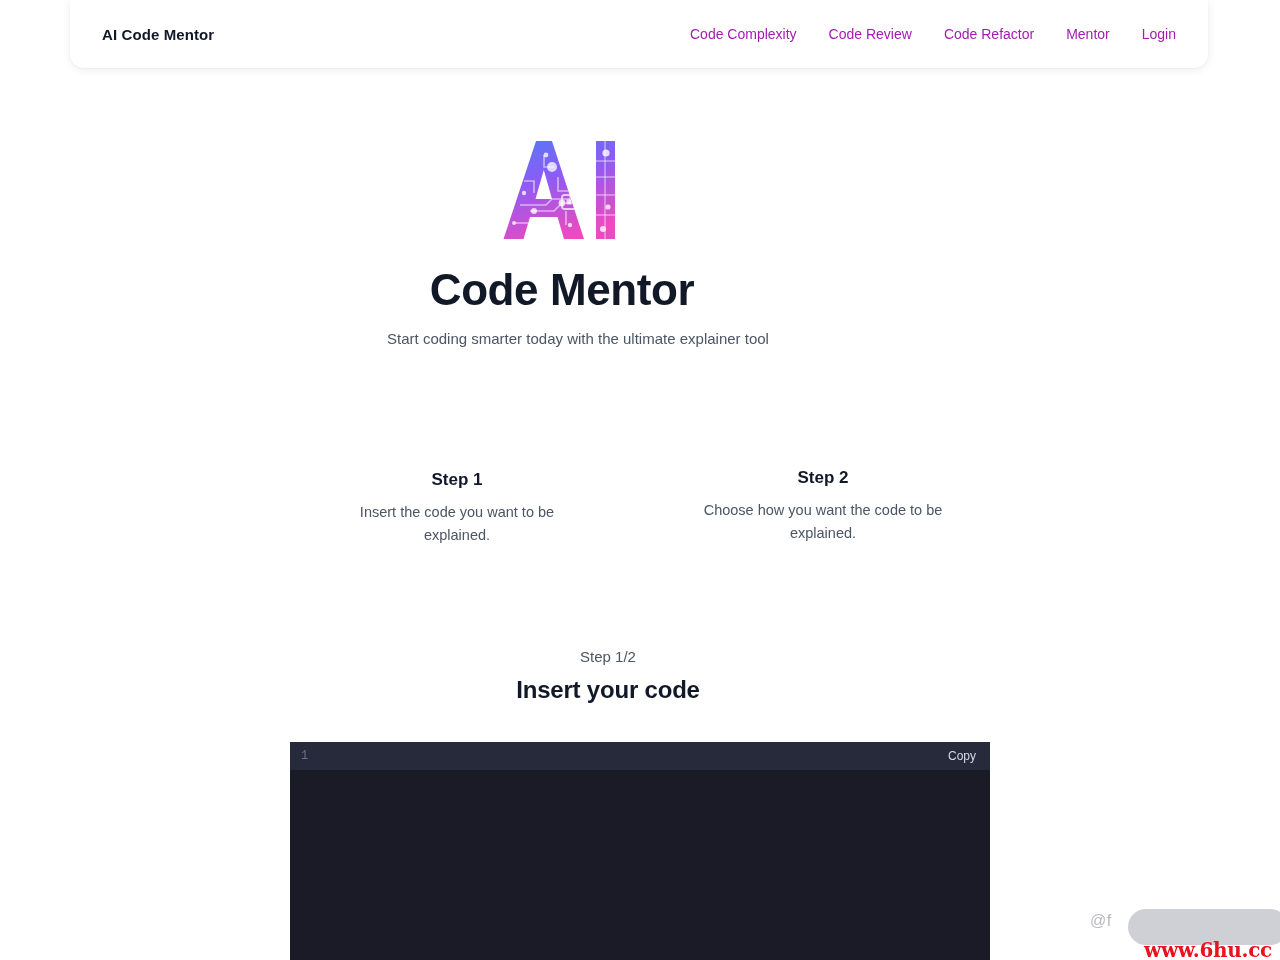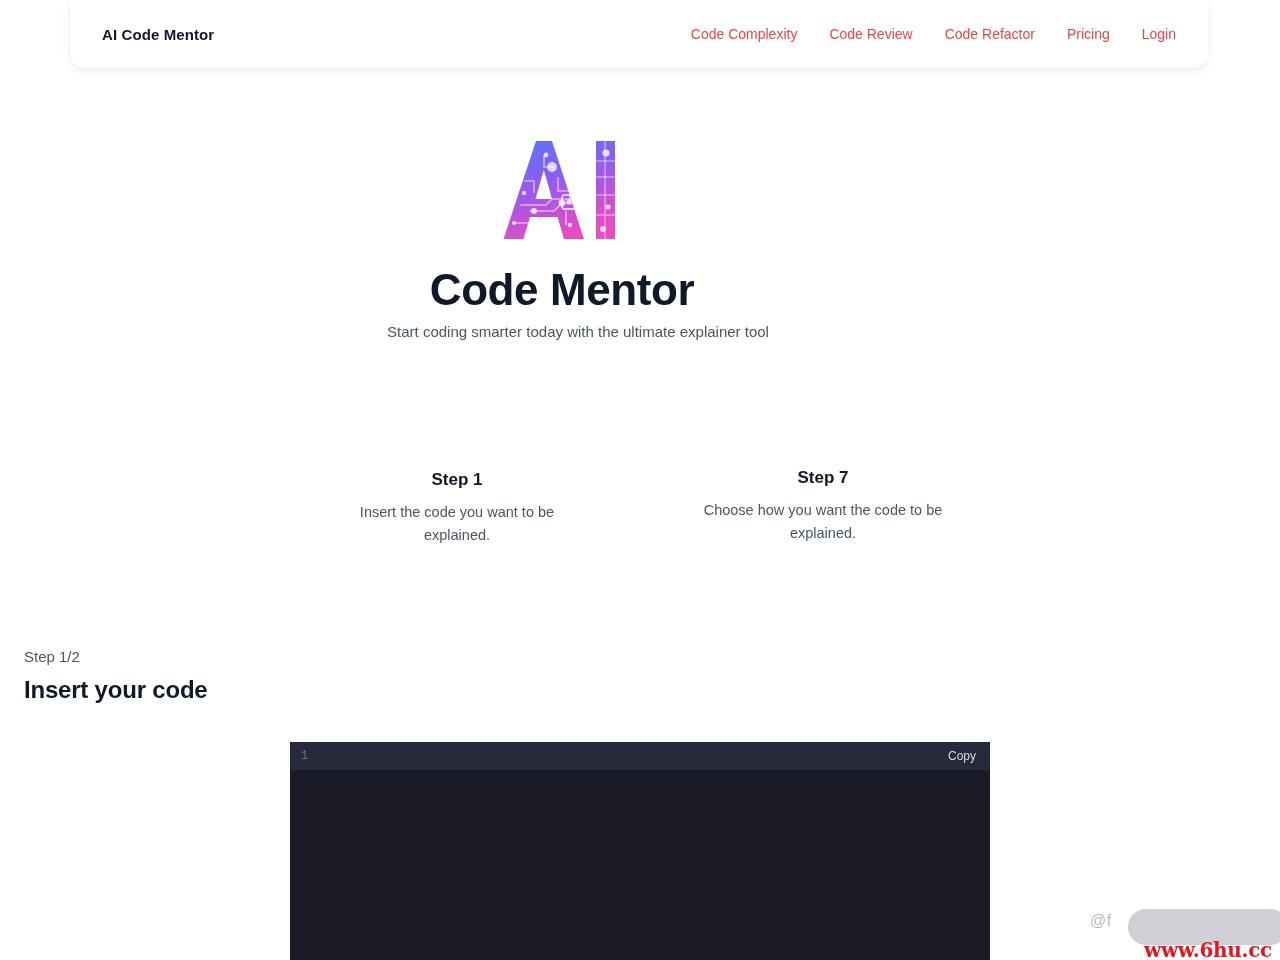--- a/index.html
+++ b/index.html
@@ -43,21 +43,21 @@
   }
 
   .nav {
     display: flex;
     align-items: center;
     gap: 0px;
   }
 
   .nav-link {
     font-size: 14px;
-    color: #ef4444;
+    color: #a21caf;
     text-decoration: none;
     white-space: nowrap;
     padding: 6px 16px;
     display: inline-block;
     cursor: pointer;
   }
   .nav-link:last-child { padding-right: 0; }
 
   
   .hero {
@@ -81,21 +81,21 @@
     color: #111827;
     margin-top: 22px;
     line-height: 1.12;
     letter-spacing: -0.4px;
   }
 
   .hero-sub {
     font-size: 15px;
     color: #4b5563;
     line-height: 1.6;
-    margin-top: 6px;
+    margin-top: 13px;
     padding-left: 32px;
   }
   .hero-sub div { white-space: nowrap; }
 
   
   .steps {
     position: absolute;
     top: 462px;
     left: 0;
     width: 1280px;
@@ -125,21 +125,21 @@
     margin-top: 11px;
     padding: 0 42px;
   }
 
   
   .step-section {
     position: absolute;
     top: 648px;
     left: 0;
     width: 1216px;
-    margin-left: 24px;
+    text-align: center;
   }
 
   .step-counter {
     font-size: 15px;
     color: #4b5563;
   }
 
   .step-heading {
     font-size: 24px;
     font-weight: bold;
@@ -239,21 +239,21 @@
 </head>
 <body>
 
 <div class="header-wrap">
   <div class="brand">AI Code Mentor</div>
 
   <nav class="nav">
     <a class="nav-link">Code Complexity</a>
     <a class="nav-link">Code Review</a>
     <a class="nav-link">Code Refactor</a>
-    <a class="nav-link">Pricing</a>
+    <a class="nav-link">Mentor</a>
     <a class="nav-link">Login</a>
   </nav>
 </div>
 
 <div class="hero">
 
   <svg class="logo-ai" viewBox="0 0 124 106">
     <defs>
       <linearGradient id="aiGrad" x1="0" y1="0" x2="0.35" y2="1">
         <stop offset="0%" stop-color="#4f7df3"></stop>
@@ -316,21 +316,21 @@
     <div>Start coding smarter today with the ultimate explainer tool</div>
   </div>
 </div>
 
 <div class="steps">
   <div class="step-card s1">
     <div class="step-card-title">Step 1</div>
     <div class="step-card-desc">Insert the code you want to be explained.</div>
   </div>
   <div class="step-card s2">
-    <div class="step-card-title">Step 7</div>
+    <div class="step-card-title">Step 2</div>
     <div class="step-card-desc">Choose how you want the code to be explained.</div>
   </div>
 </div>
 
 <div class="step-section">
   <div class="step-counter">Step 1/2</div>
   <div class="step-heading">Insert your code</div>
 </div>
 
 <div class="editor">

